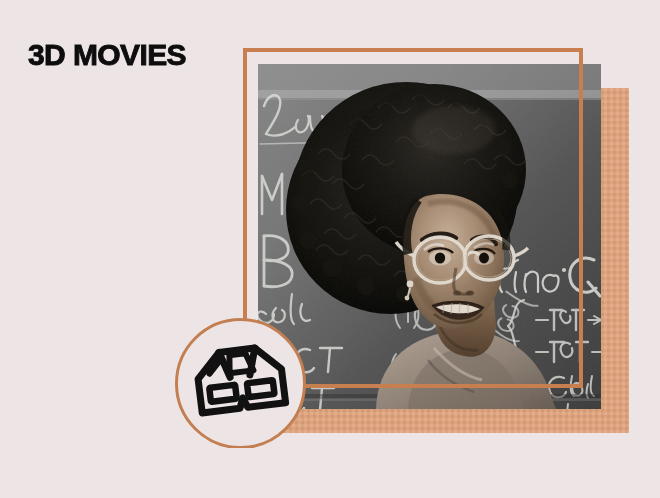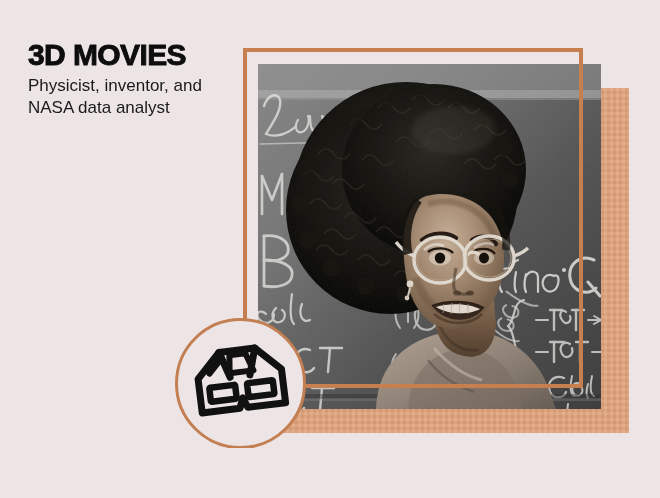--- a/index.html
+++ b/index.html
@@ -430,21 +430,20 @@
         <rect x="0" y="0" width="343" height="345" filter="url(#grain)" fill="none" opacity="0.5"></rect>
         <rect x="0" y="0" width="343" height="345" fill="#000" opacity="0.04"></rect>
       </g>
     </svg>
   </div>
 
   <div id="frame-outline"></div>
 
   <div id="text-col">
     <div id="title">3D MOVIES</div>
-    <div id="role">Physicist, inventor, and NASA data analyst</div>
   </div>
 
   <div id="badge">
     <span>
       <svg width="104" height="104" viewBox="0 0 104 104" role="img" aria-label="3D glasses">
         <g transform="rotate(-7 52 52)">
 
           <path d="M10 42 L34 18 L70 18 L94 42 L94 76 L56 76 L52 66 L48 76 L10 76 Z" fill="none" stroke="#111111" stroke-width="7" stroke-linejoin="round" stroke-linecap="round"></path>
 
           <path d="M34 18 L42 44" fill="none" stroke="#111111" stroke-width="7" stroke-linecap="round"></path>

